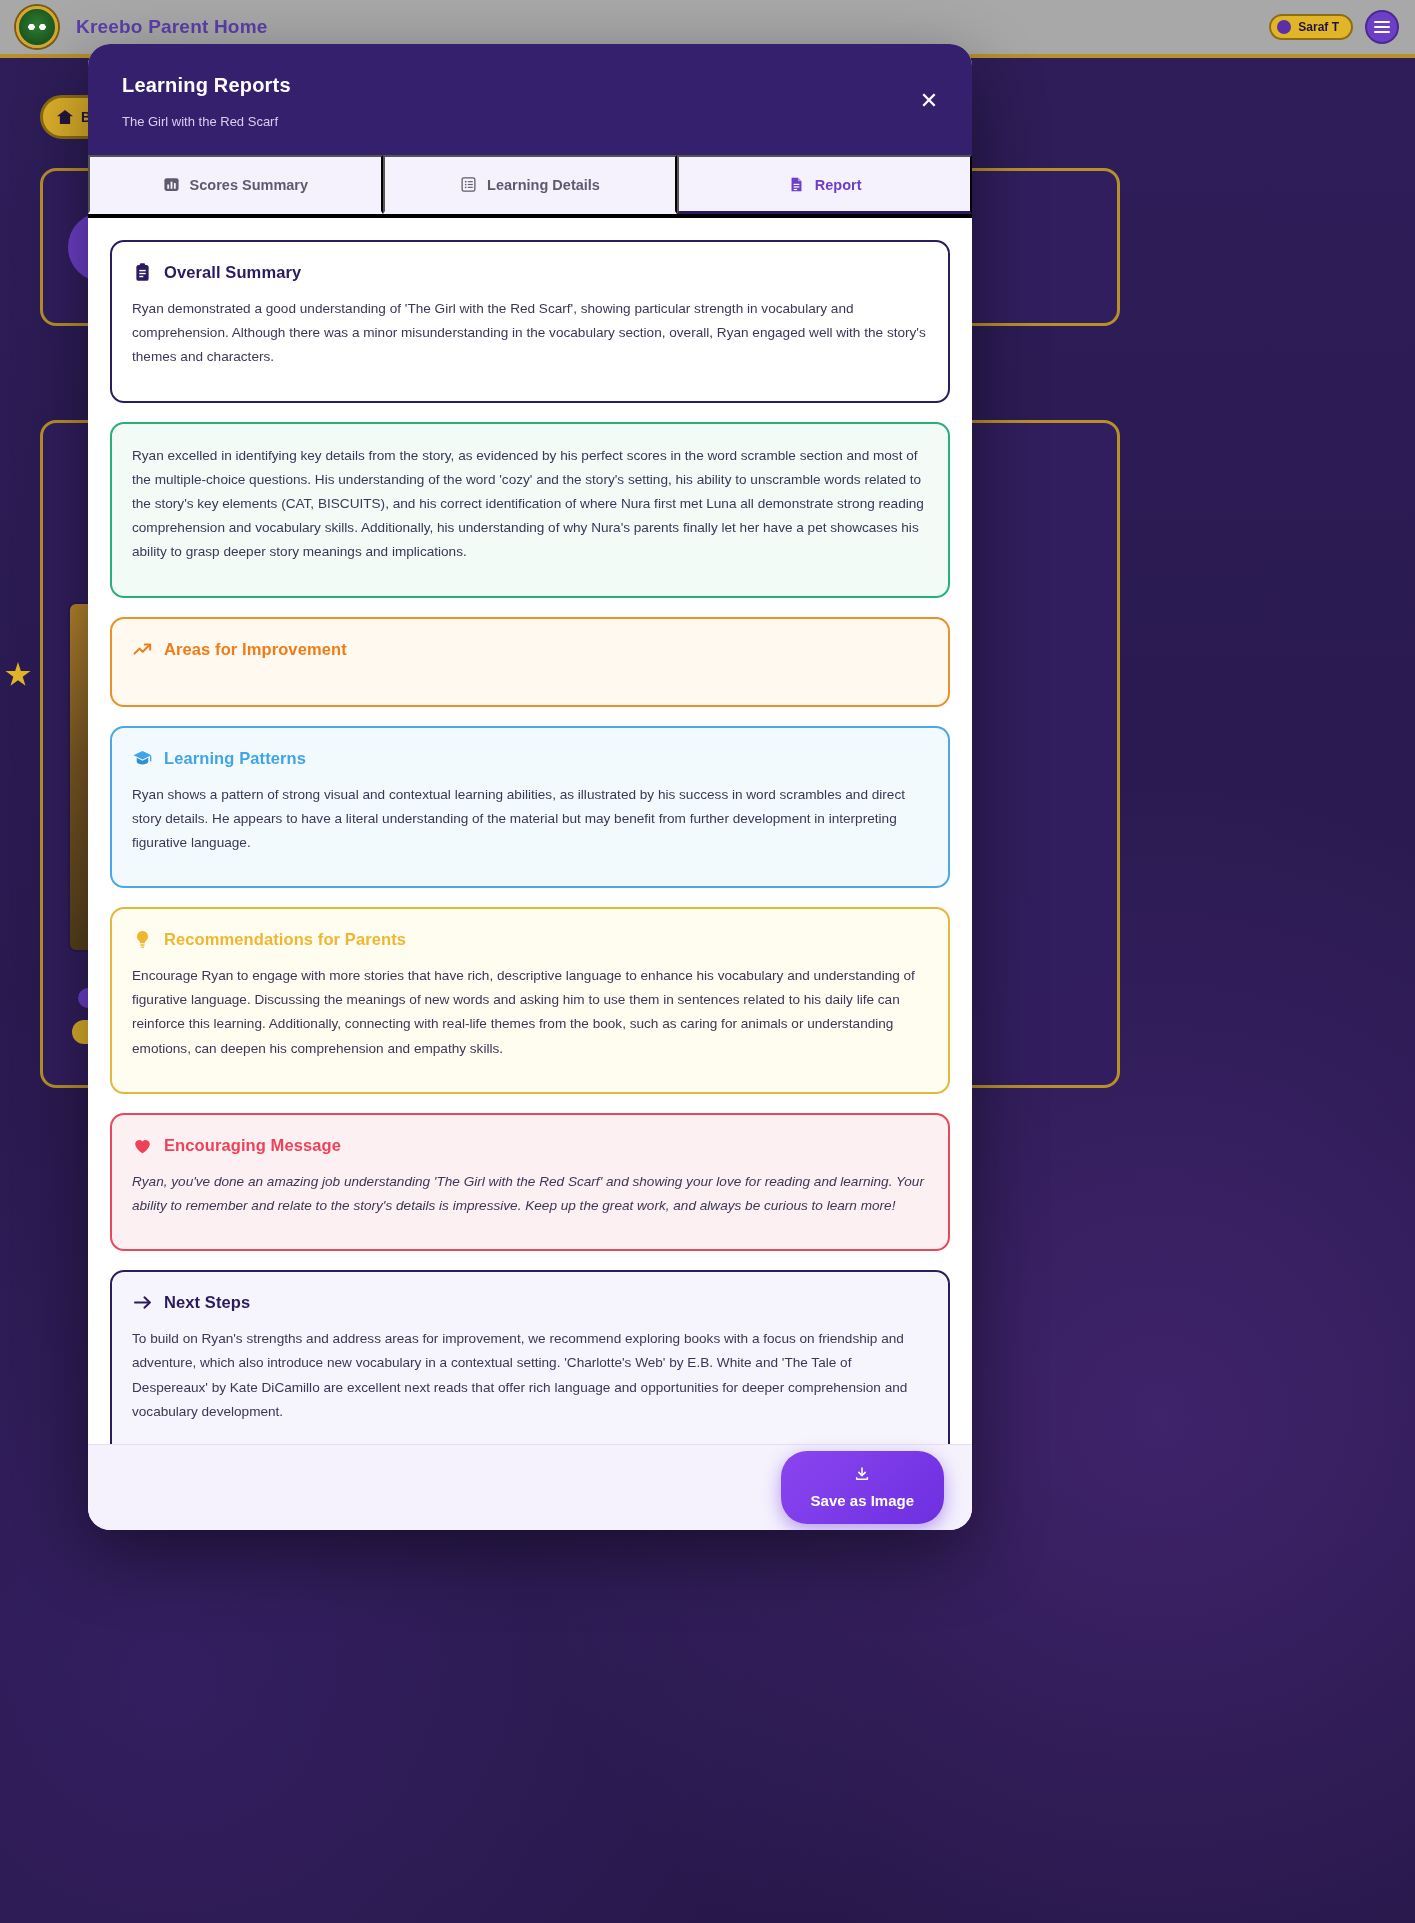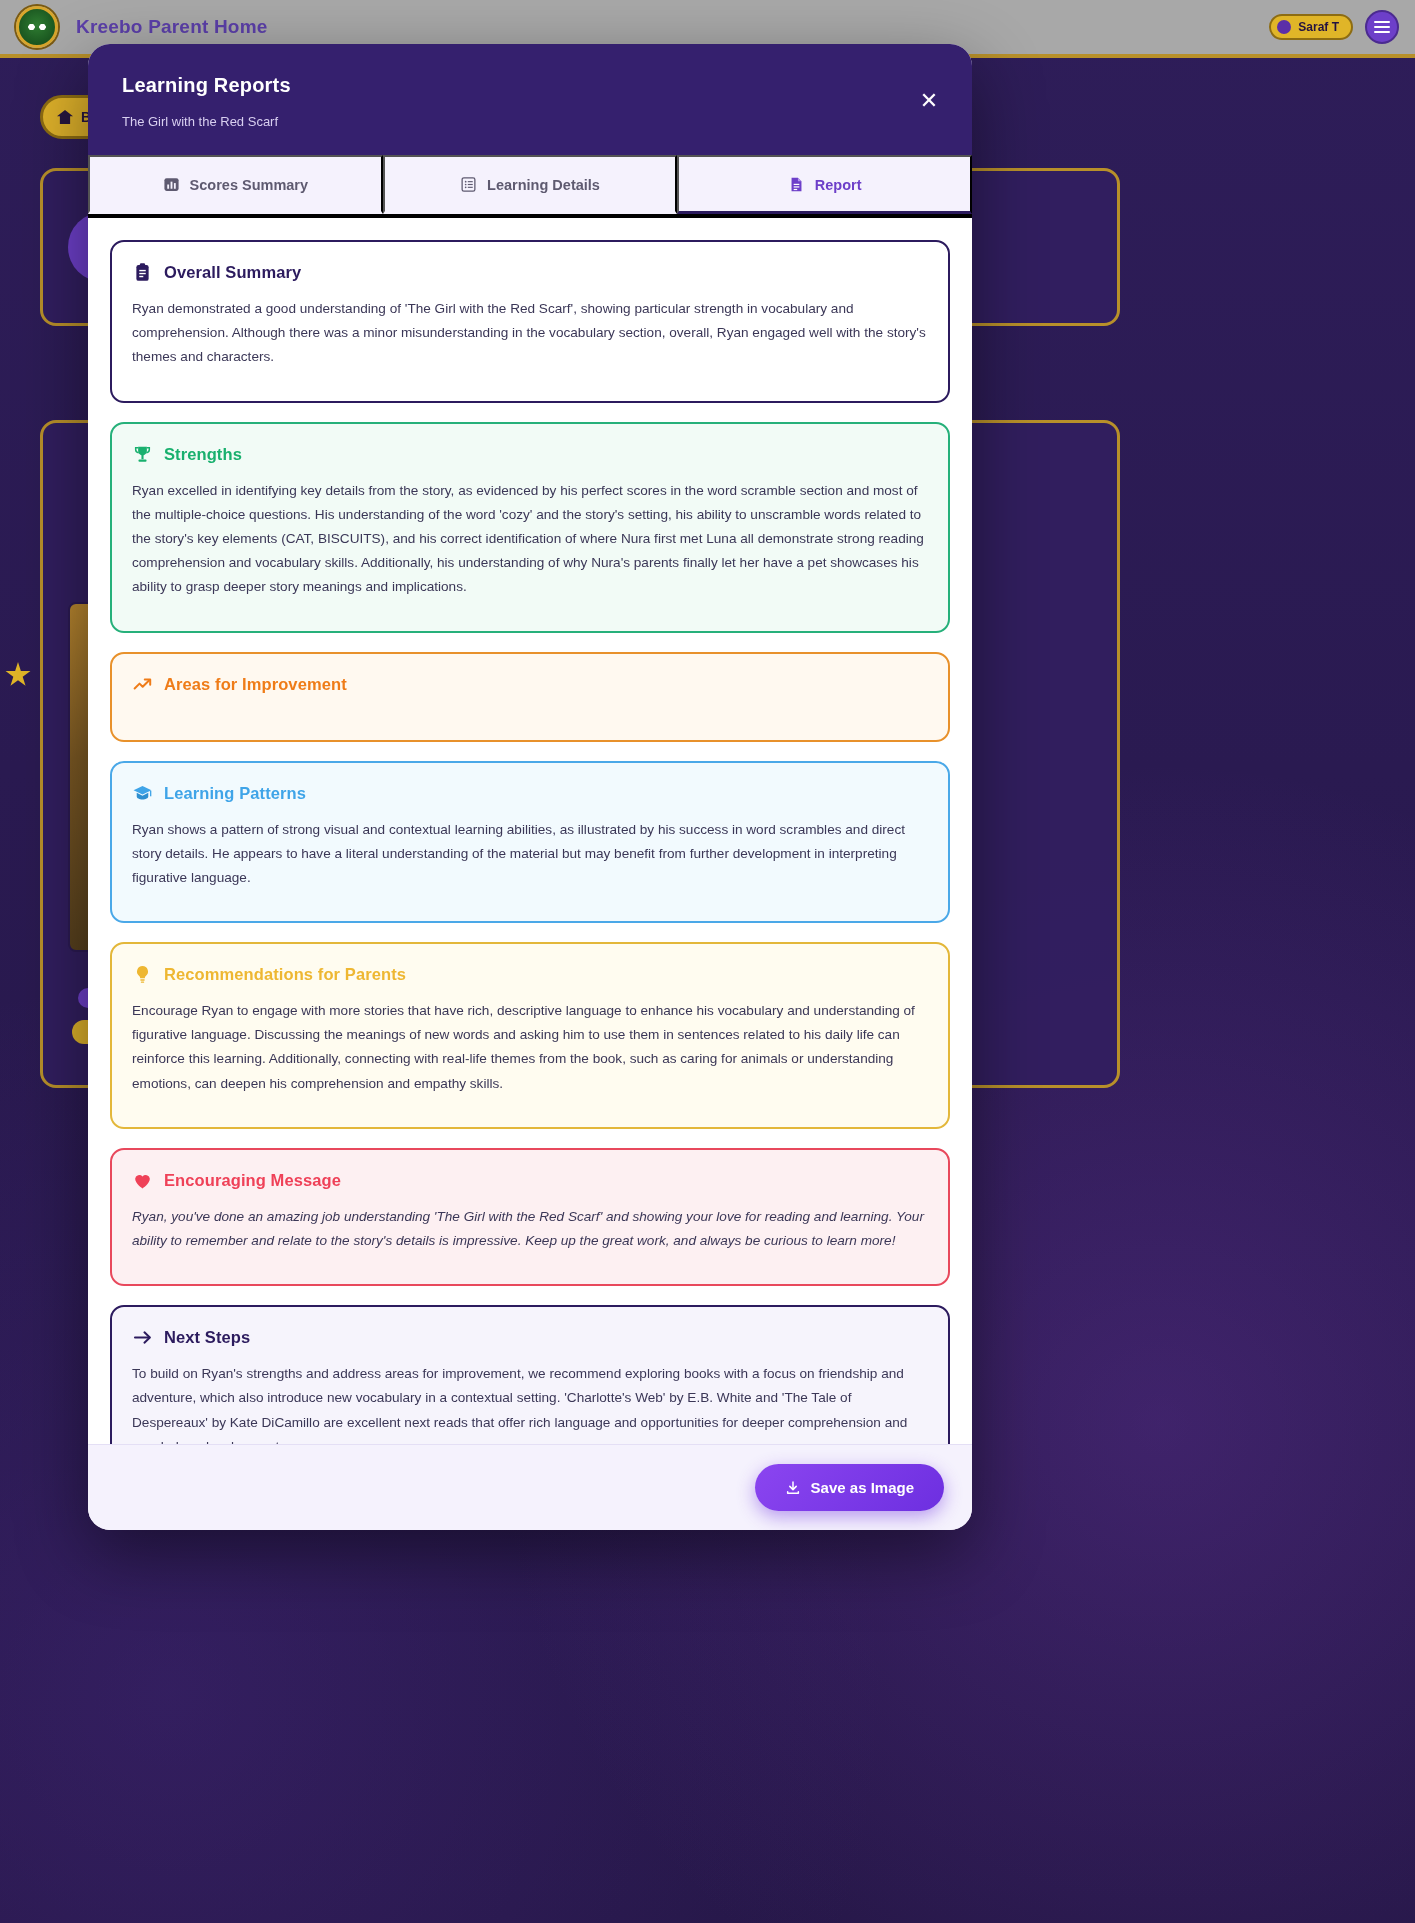--- a/index.html
+++ b/index.html
@@ -300,20 +300,21 @@
     background: linear-gradient(135deg, #8b45f0 0%, #6d2fe0 100%);
     color: #fff;
     border: none;
     border-radius: 26px;
     padding: 15px 30px;
     font-size: 15px;
     font-weight: bold;
     cursor: pointer;
     box-shadow: 0 6px 18px rgba(109,47,224,0.45);
     font-family: "Liberation Sans", sans-serif;
+    flex-direction: column;
   }
   .dl-ico { width: 16px; height: 16px; display: block; flex: 0 0 auto; }
 </style>
 </head>
 <body>
 
 <div class="bg-page">
 
   <div class="bg-topbar">
     <div class="brand-logo">
@@ -404,30 +405,20 @@
           <rect x="8.3" y="9" width="7.4" height="1.6" fill="#ffffff"></rect>
           <rect x="8.3" y="12.4" width="7.4" height="1.6" fill="#ffffff"></rect>
           <rect x="8.3" y="15.8" width="4.6" height="1.6" fill="#ffffff"></rect>
         </svg>
         <span class="sec-title">Overall Summary</span>
       </div>
       <div class="sec-body">Ryan demonstrated a good understanding of 'The Girl with the Red Scarf', showing particular strength in vocabulary and comprehension. Although there was a minor misunderstanding in the vocabulary section, overall, Ryan engaged well with the story's themes and characters.</div>
     </div>
 
     <div class="section s-strength">
-      <div class="sec-head">
-        <svg class="sec-ico" viewBox="0 0 24 24">
-          <path d="M7 3h10v5a5 5 0 0 1-10 0z" fill="#19b06e"></path>
-          <path d="M7 4.3H4.2v2.1A3.6 3.6 0 0 0 7.6 10" fill="none" stroke="#19b06e" stroke-width="1.7"></path>
-          <path d="M17 4.3h2.8v2.1A3.6 3.6 0 0 1 16.4 10" fill="none" stroke="#19b06e" stroke-width="1.7"></path>
-          <rect x="10.8" y="12.4" width="2.4" height="5" fill="#19b06e"></rect>
-          <rect x="7.4" y="17.6" width="9.2" height="2.6" rx="1" fill="#19b06e"></rect>
-        </svg>
-        <span class="sec-title">Strengths</span>
-      </div>
       <div class="sec-body">Ryan excelled in identifying key details from the story, as evidenced by his perfect scores in the word scramble section and most of the multiple-choice questions. His understanding of the word 'cozy' and the story's setting, his ability to unscramble words related to the story's key elements (CAT, BISCUITS), and his correct identification of where Nura first met Luna all demonstrate strong reading comprehension and vocabulary skills. Additionally, his understanding of why Nura's parents finally let her have a pet showcases his ability to grasp deeper story meanings and implications.</div>
     </div>
 
     <div class="section s-improve">
       <div class="sec-head">
         <svg class="sec-ico" viewBox="0 0 24 24">
           <path d="M3 16.6l5.6-5.6 3.6 3.6L20 6.8" fill="none" stroke="#ef7c18" stroke-width="2.3" stroke-linecap="round" stroke-linejoin="round"></path>
           <path d="M14.6 6.2H20.8v6.2" fill="none" stroke="#ef7c18" stroke-width="2.3" stroke-linecap="round" stroke-linejoin="round"></path>
         </svg>
         <span class="sec-title">Areas for Improvement</span>

